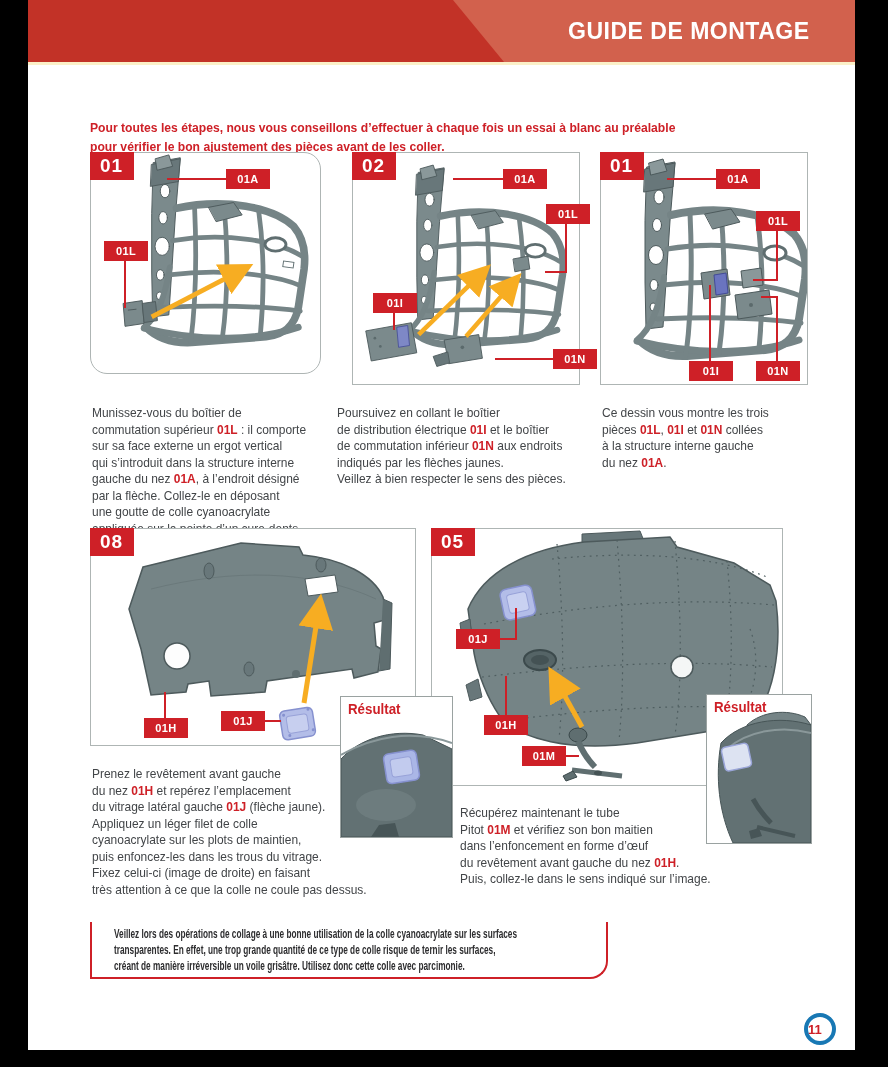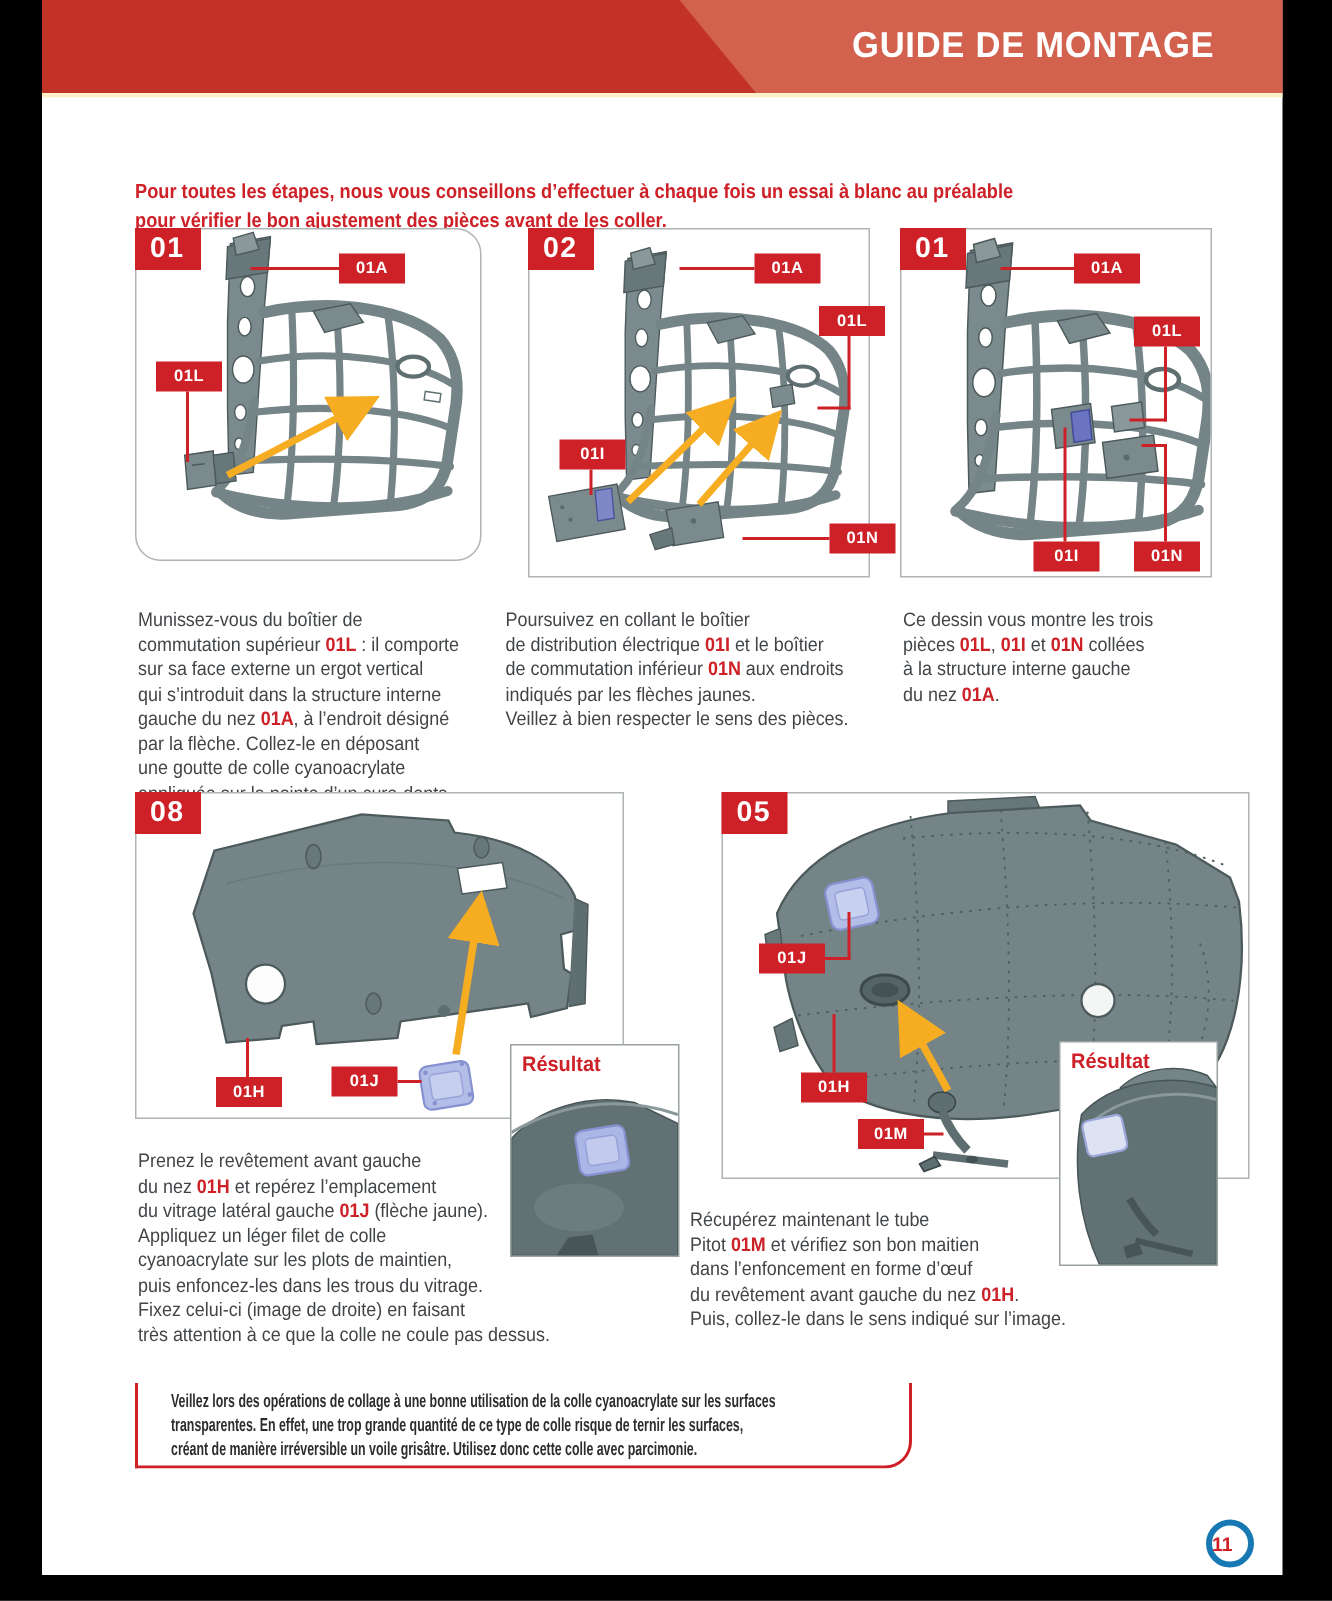--- a/index.html
+++ b/index.html
@@ -275,21 +275,21 @@
   </div>
   <p class="caption" style="left:92px;top:753px;"><span>Prenez le revêtement avant gauche
 du nez </span><span class="code">01H</span><span> et repérez l’emplacement
 du vitrage latéral gauche </span><span class="code">01J</span><span> (flèche jaune).
 Appliquez un léger filet de colle
 cyanoacrylate sur les plots de maintien,
 puis enfoncez-les dans les trous du vitrage.
 Fixez celui-ci (image de droite) en faisant
 très attention à ce que la colle ne coule pas dessus.</span></p>
 
-  <div class="panel" style="left:481px;top:528px;width:352px;height:258px;z-index:1;">
+  <div class="panel" style="left:431px;top:528px;width:352px;height:258px;z-index:1;">
     <svg viewBox="0 0 350 256">
       <defs>
           <marker id="ah5" markerWidth="7" markerHeight="7" refX="5.5" refY="3.5" orient="auto">
             <path d="M0,0L7,3.5L0,7Z" fill="#f7ad22"></path>
           </marker>
         </defs>
       <g>
         <path d="M150,14 L150,5 L208,2 L212,12 Z" fill="#68777a" stroke="#4d5a5c"></path>
         <path d="M36,80 C52,42 96,20 152,13 L238,8 L245,18 L302,34 L338,56 L344,72 C350,120 342,172 316,196 L205,214 C140,223 86,211 67,186 C56,170 46,146 42,124 Z" fill="#758486" stroke="#4d5a5c" stroke-width="1.5"></path>
         <path d="M38,90 l-10,4 2,16 10,-2 Z" fill="#68777a" stroke="#4d5a5c"></path>

